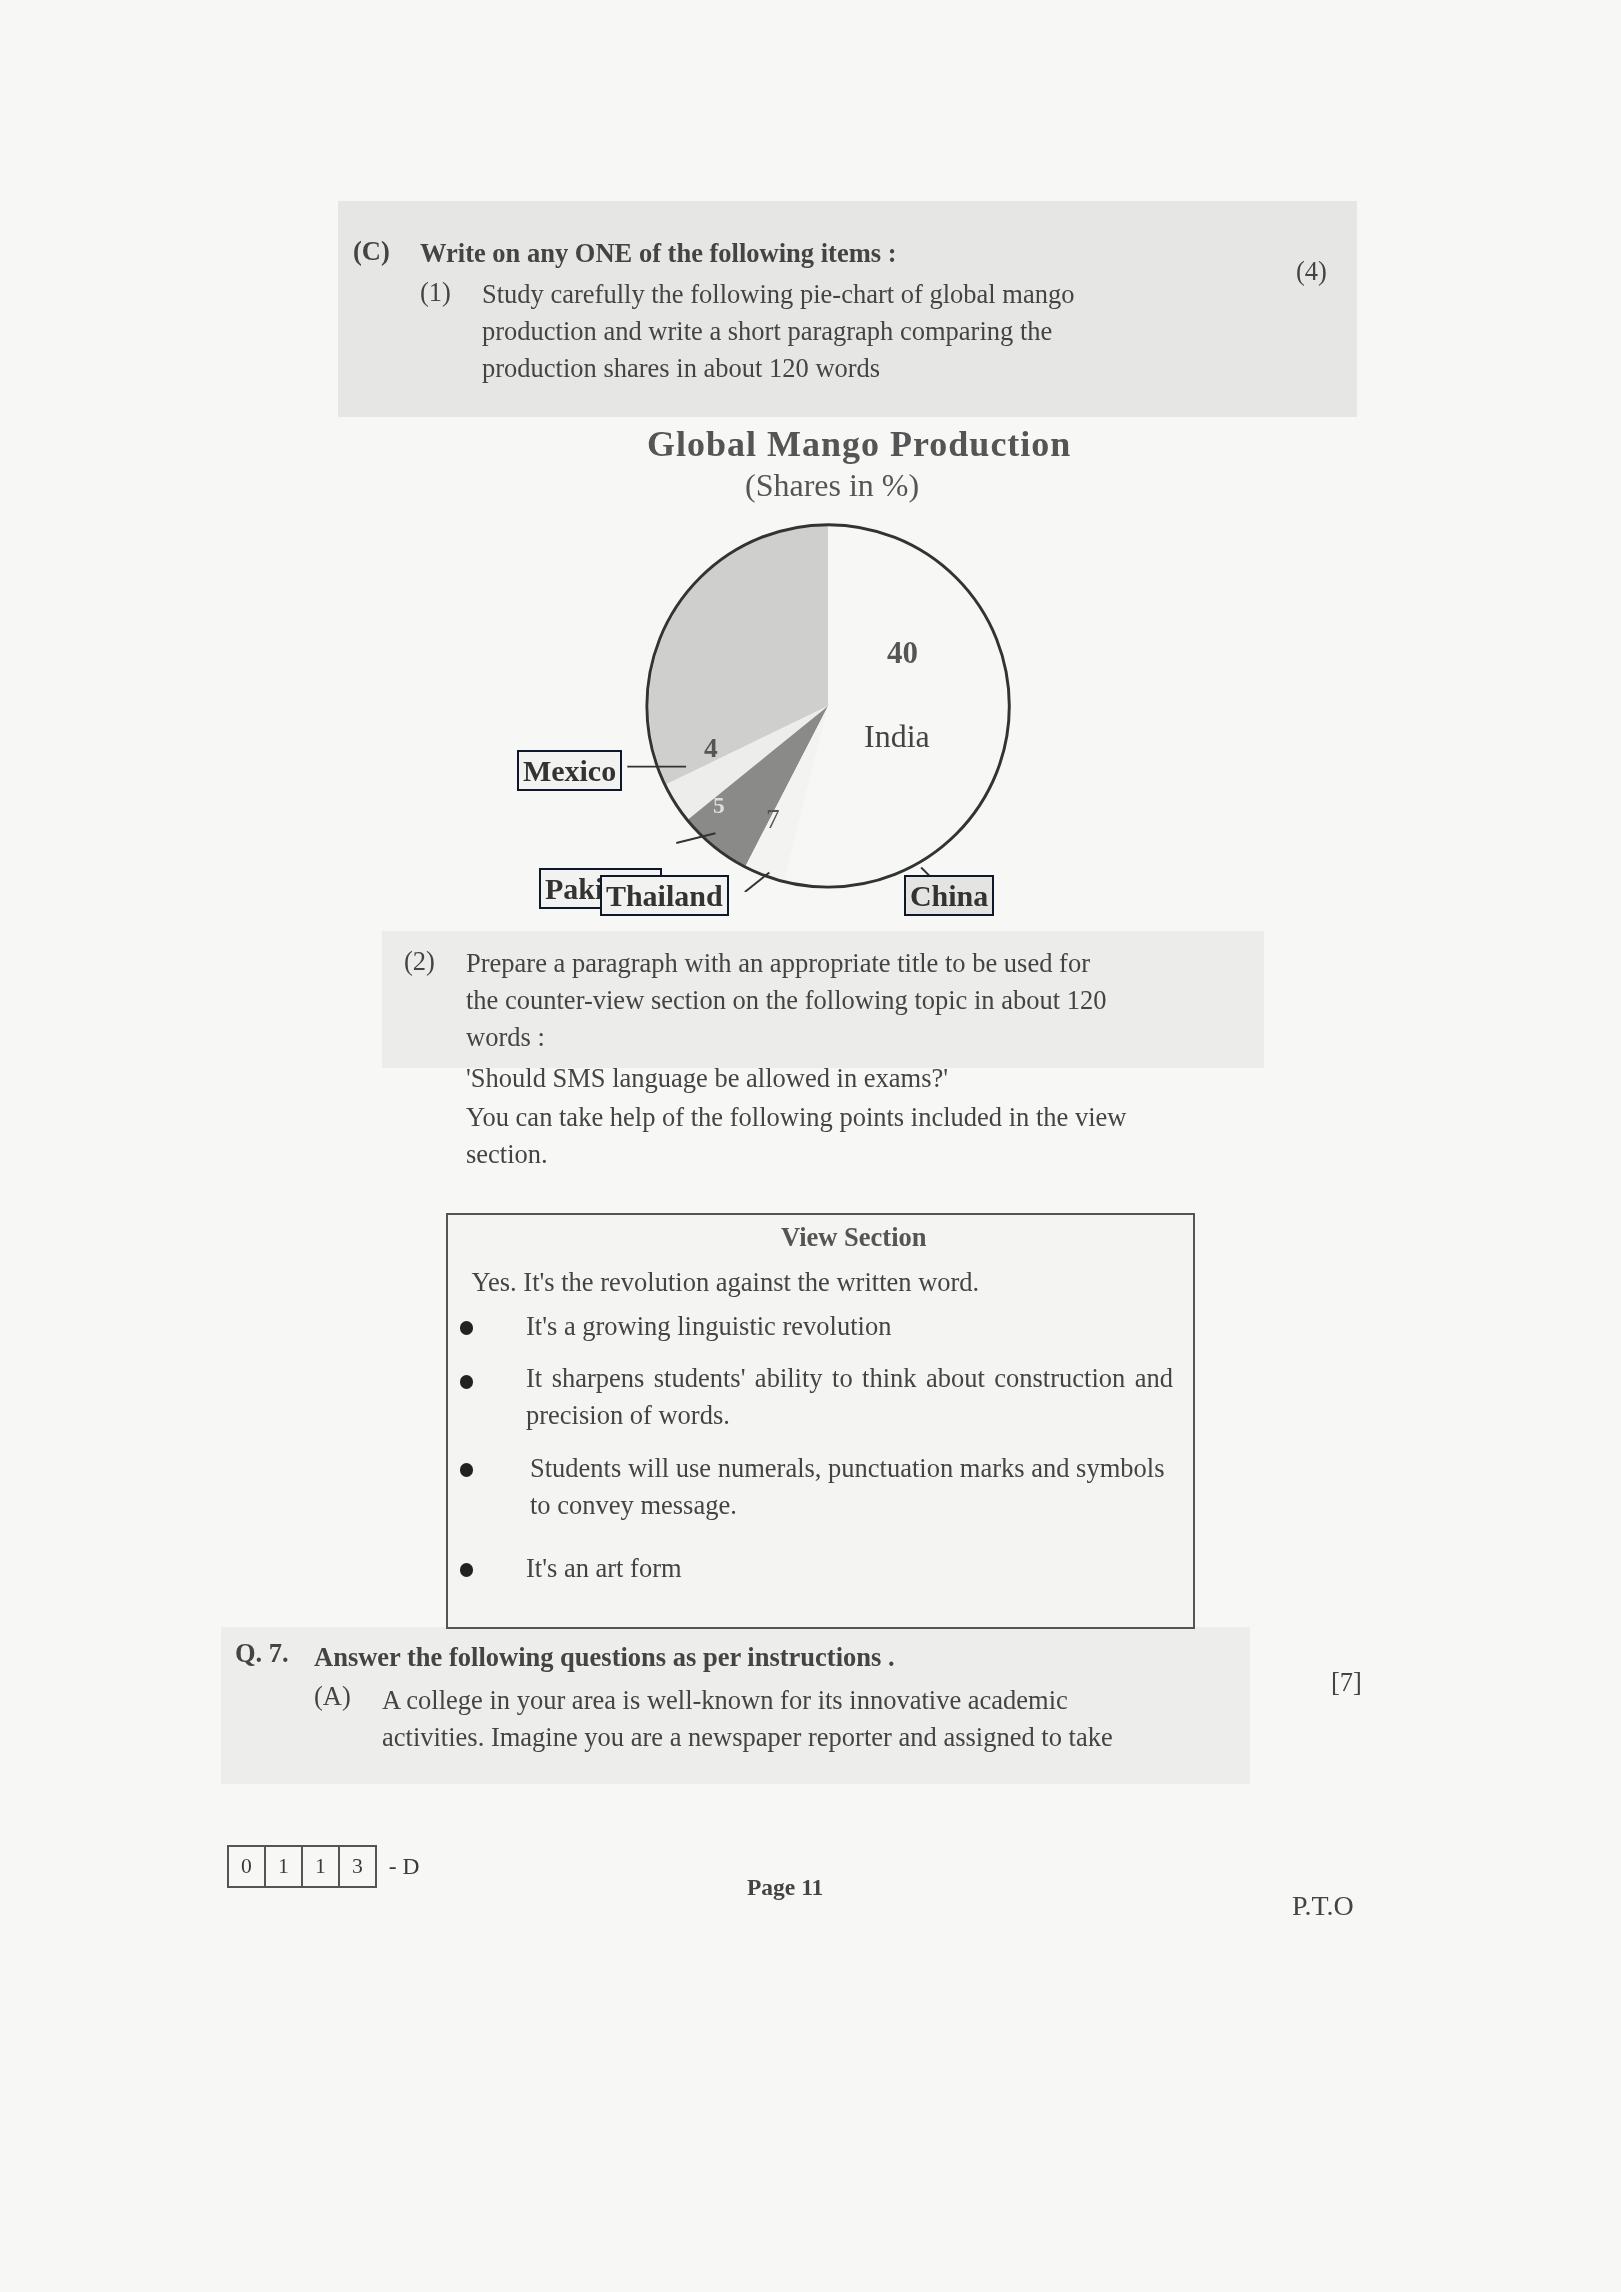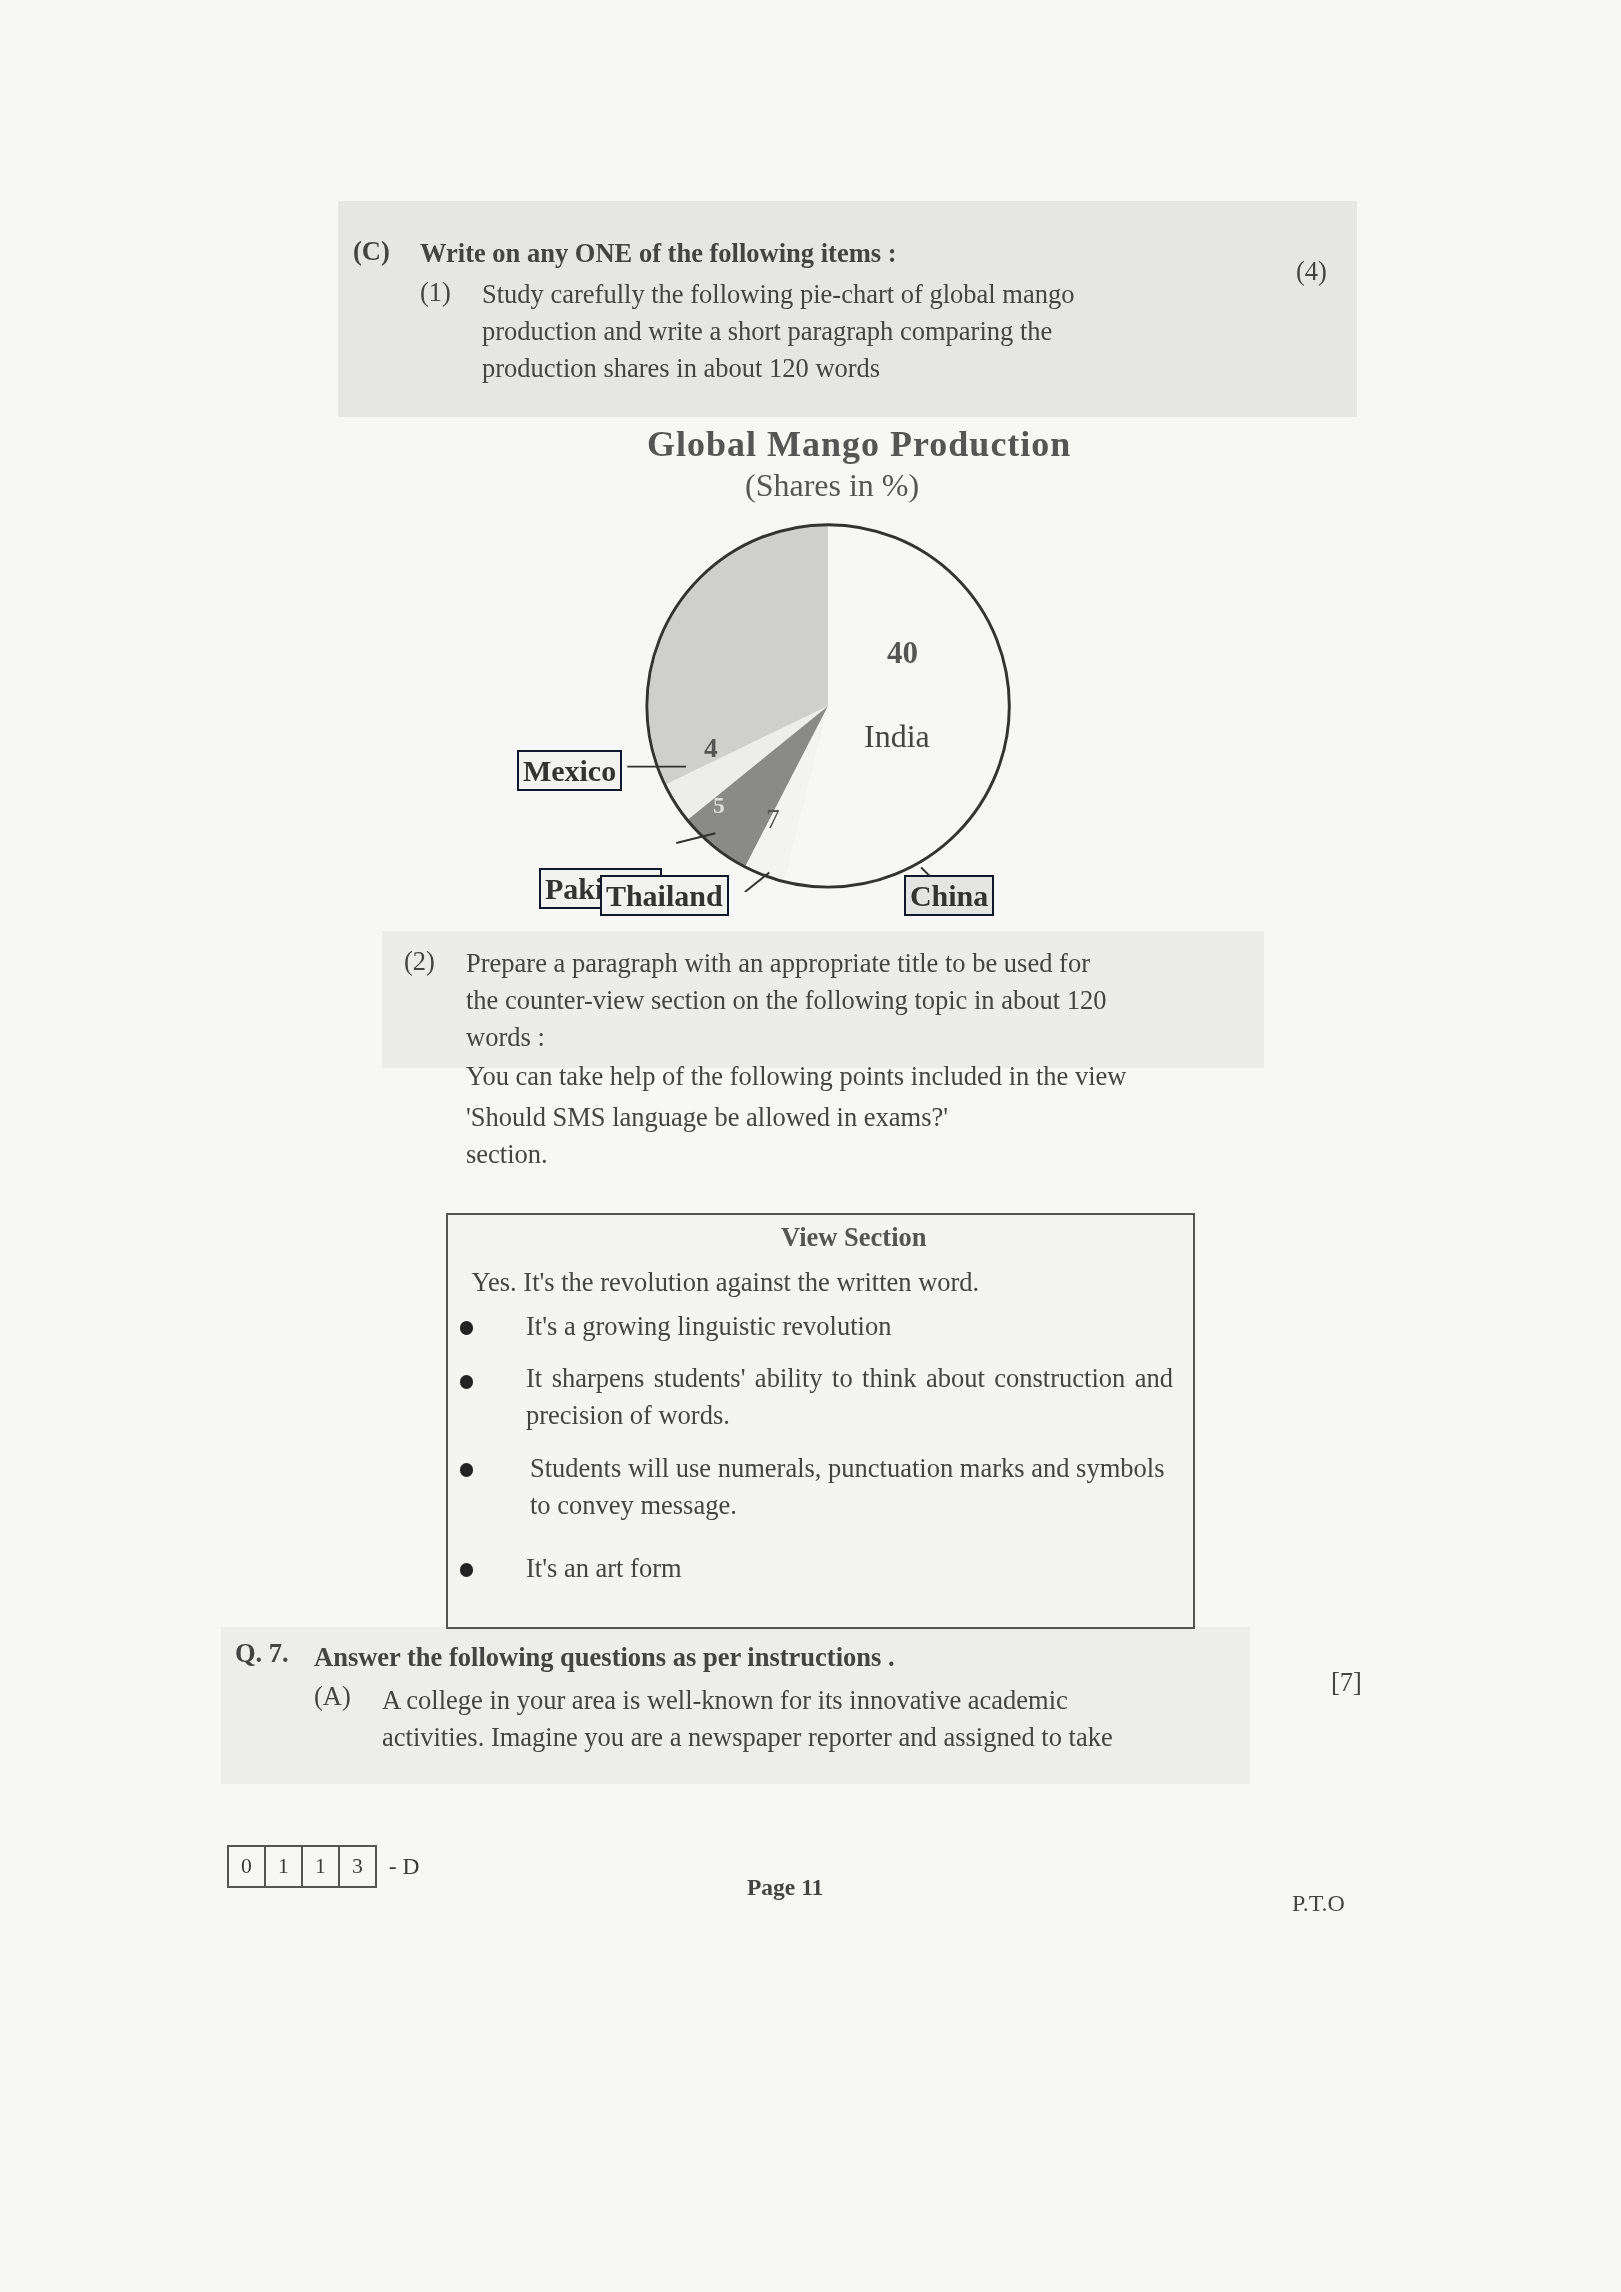--- a/index.html
+++ b/index.html
@@ -81,22 +81,22 @@
 <div class="lbox" style="left:517px;top:750px;">Mexico</div>
 <div class="lbox" style="left:539px;top:856px;margin-top:12px;">Pakistan</div>
 <div class="lbox" style="left:600px;top:875px;">Thailand</div>
 <div class="lbox" style="left:904px;top:875px;background:#e4e4e2;">China</div>
 
 <div class="abs t" style="left:404px;top:943px;">(2)</div>
 <div class="abs t" style="left:466px;top:945px;width:804px;">
   <div>Prepare a paragraph with an appropriate title to be used for</div>
   <div>the counter-view section on the following topic in about 120</div>
   <div>words :</div>
+  <div style="margin-top:3.9px;">'Should SMS language be allowed in exams?'</div>
   <div style="margin-top:2px;">You can take help of the following points included in the view</div>
-  <div style="margin-top:3.9px;">'Should SMS language be allowed in exams?'</div>
   <div>section.</div>
 </div>
 
 <div class="view-box">
   <div class="abs t bold" style="left:333px;top:3.9px;color:#555;">View Section</div>
   <div class="abs t" style="left:23.5px;top:49px;">Yes. It's the revolution against the written word.</div>
 
   <div class="bullet-dot" style="left:11.8px;top:106px;"></div>
   <div class="abs t" style="left:78px;top:93px;width:647px;">It's a growing linguistic revolution</div>
 
@@ -120,14 +120,14 @@
 </div>
 
 <div class="abs" style="left:227px;top:1845px;display:flex;align-items:center;">
   <span class="code-box">0</span>
   <span class="code-box">1</span>
   <span class="code-box">1</span>
   <span class="code-box">3</span>
   <span style="font-size:23.5px;margin-left:13.7px;">- D</span>
 </div>
 <div class="abs" style="left:747px;top:1874px;font-size:23.5px;font-weight:bold;color:#444;">Page 11</div>
-<div class="abs" style="left:1292px;top:1890px;font-size:24px;color:#444;">P.T.O</div>
+<div class="abs" style="left:1292px;top:1890px;font-size:28px;color:#444;">P.T.O</div>
 
 
 </body></html>

